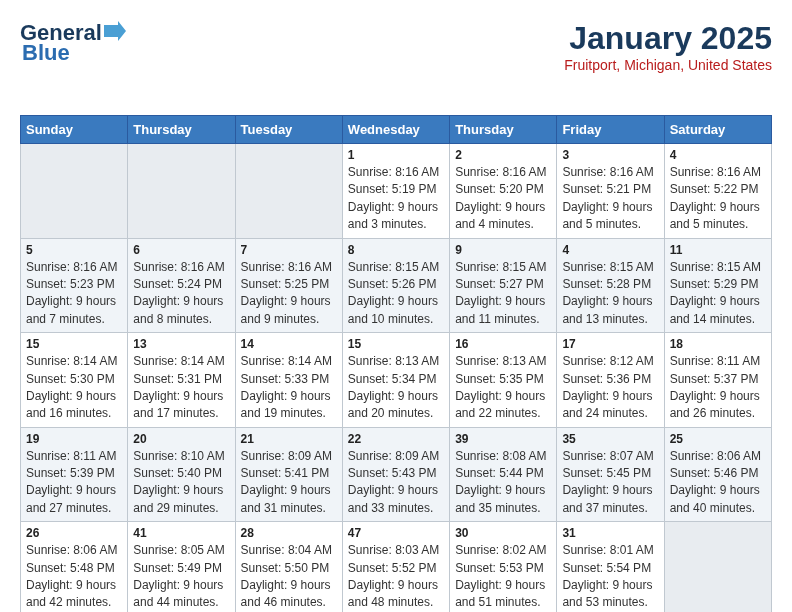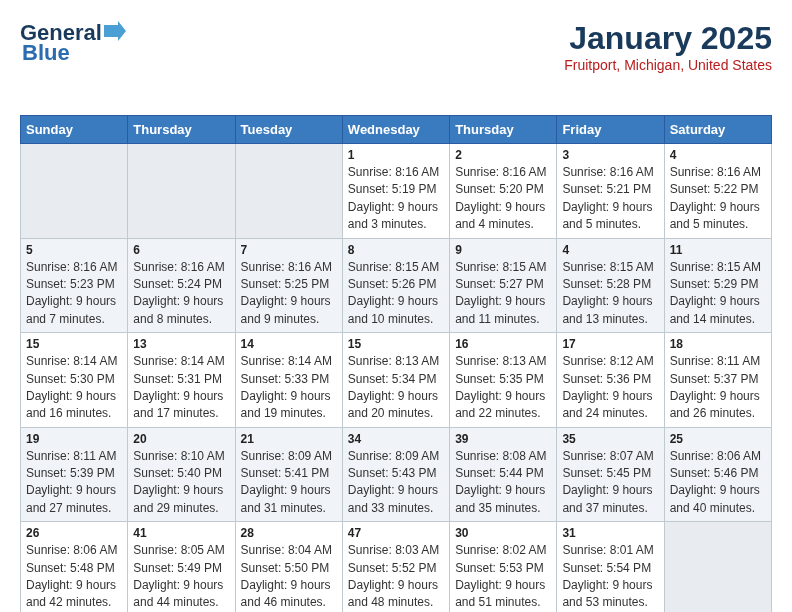--- a/index.html
+++ b/index.html
@@ -195,21 +195,21 @@
         </td>
         <td>
           <div class="day-num">20</div>
           <div class="day-info">Sunrise: 8:10 AM<br>Sunset: 5:40 PM<br>Daylight: 9 hours<br>and 29 minutes.</div>
         </td>
         <td>
           <div class="day-num">21</div>
           <div class="day-info">Sunrise: 8:09 AM<br>Sunset: 5:41 PM<br>Daylight: 9 hours<br>and 31 minutes.</div>
         </td>
         <td>
-          <div class="day-num">34</div>
+          <div class="day-num">22</div>
           <div class="day-info">Sunrise: 8:09 AM<br>Sunset: 5:43 PM<br>Daylight: 9 hours<br>and 33 minutes.</div>
         </td>
         <td>
           <div class="day-num">39</div>
           <div class="day-info">Sunrise: 8:08 AM<br>Sunset: 5:44 PM<br>Daylight: 9 hours<br>and 35 minutes.</div>
         </td>
         <td>
           <div class="day-num">35</div>
           <div class="day-info">Sunrise: 8:07 AM<br>Sunset: 5:45 PM<br>Daylight: 9 hours<br>and 37 minutes.</div>
         </td>

